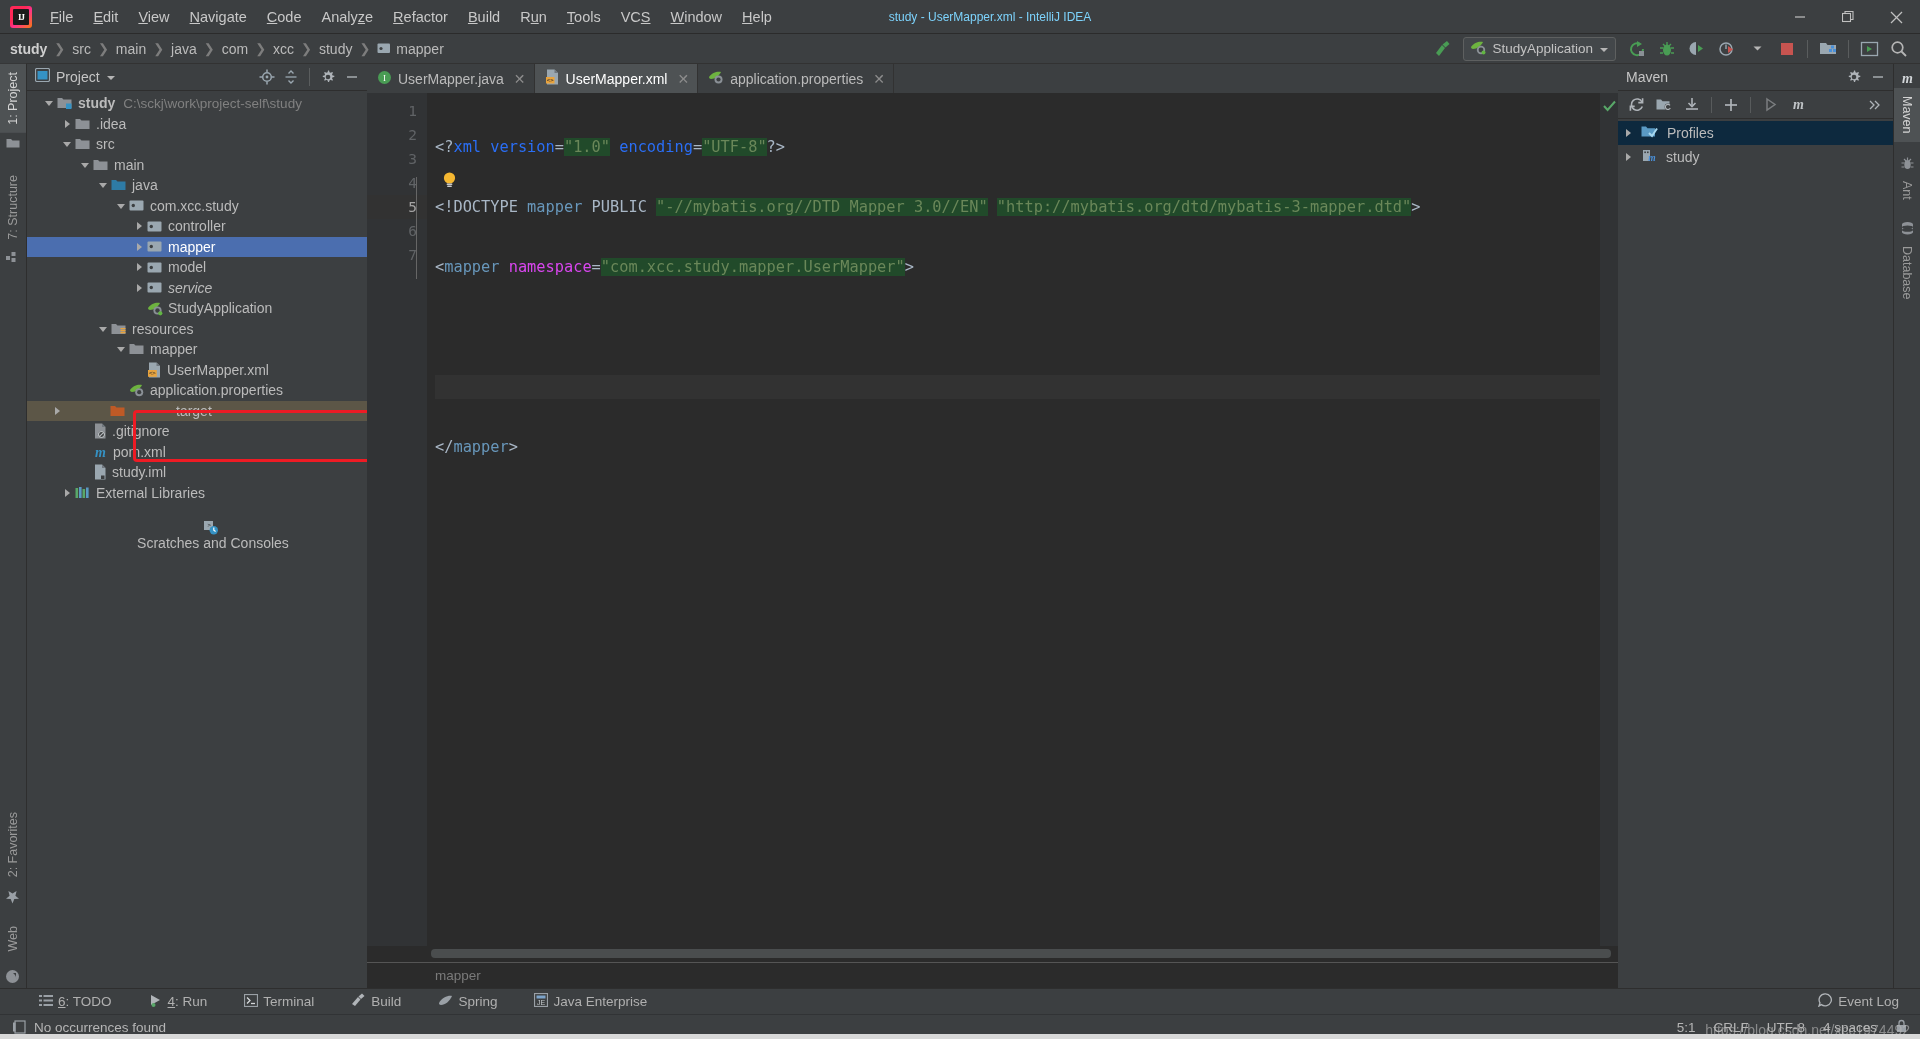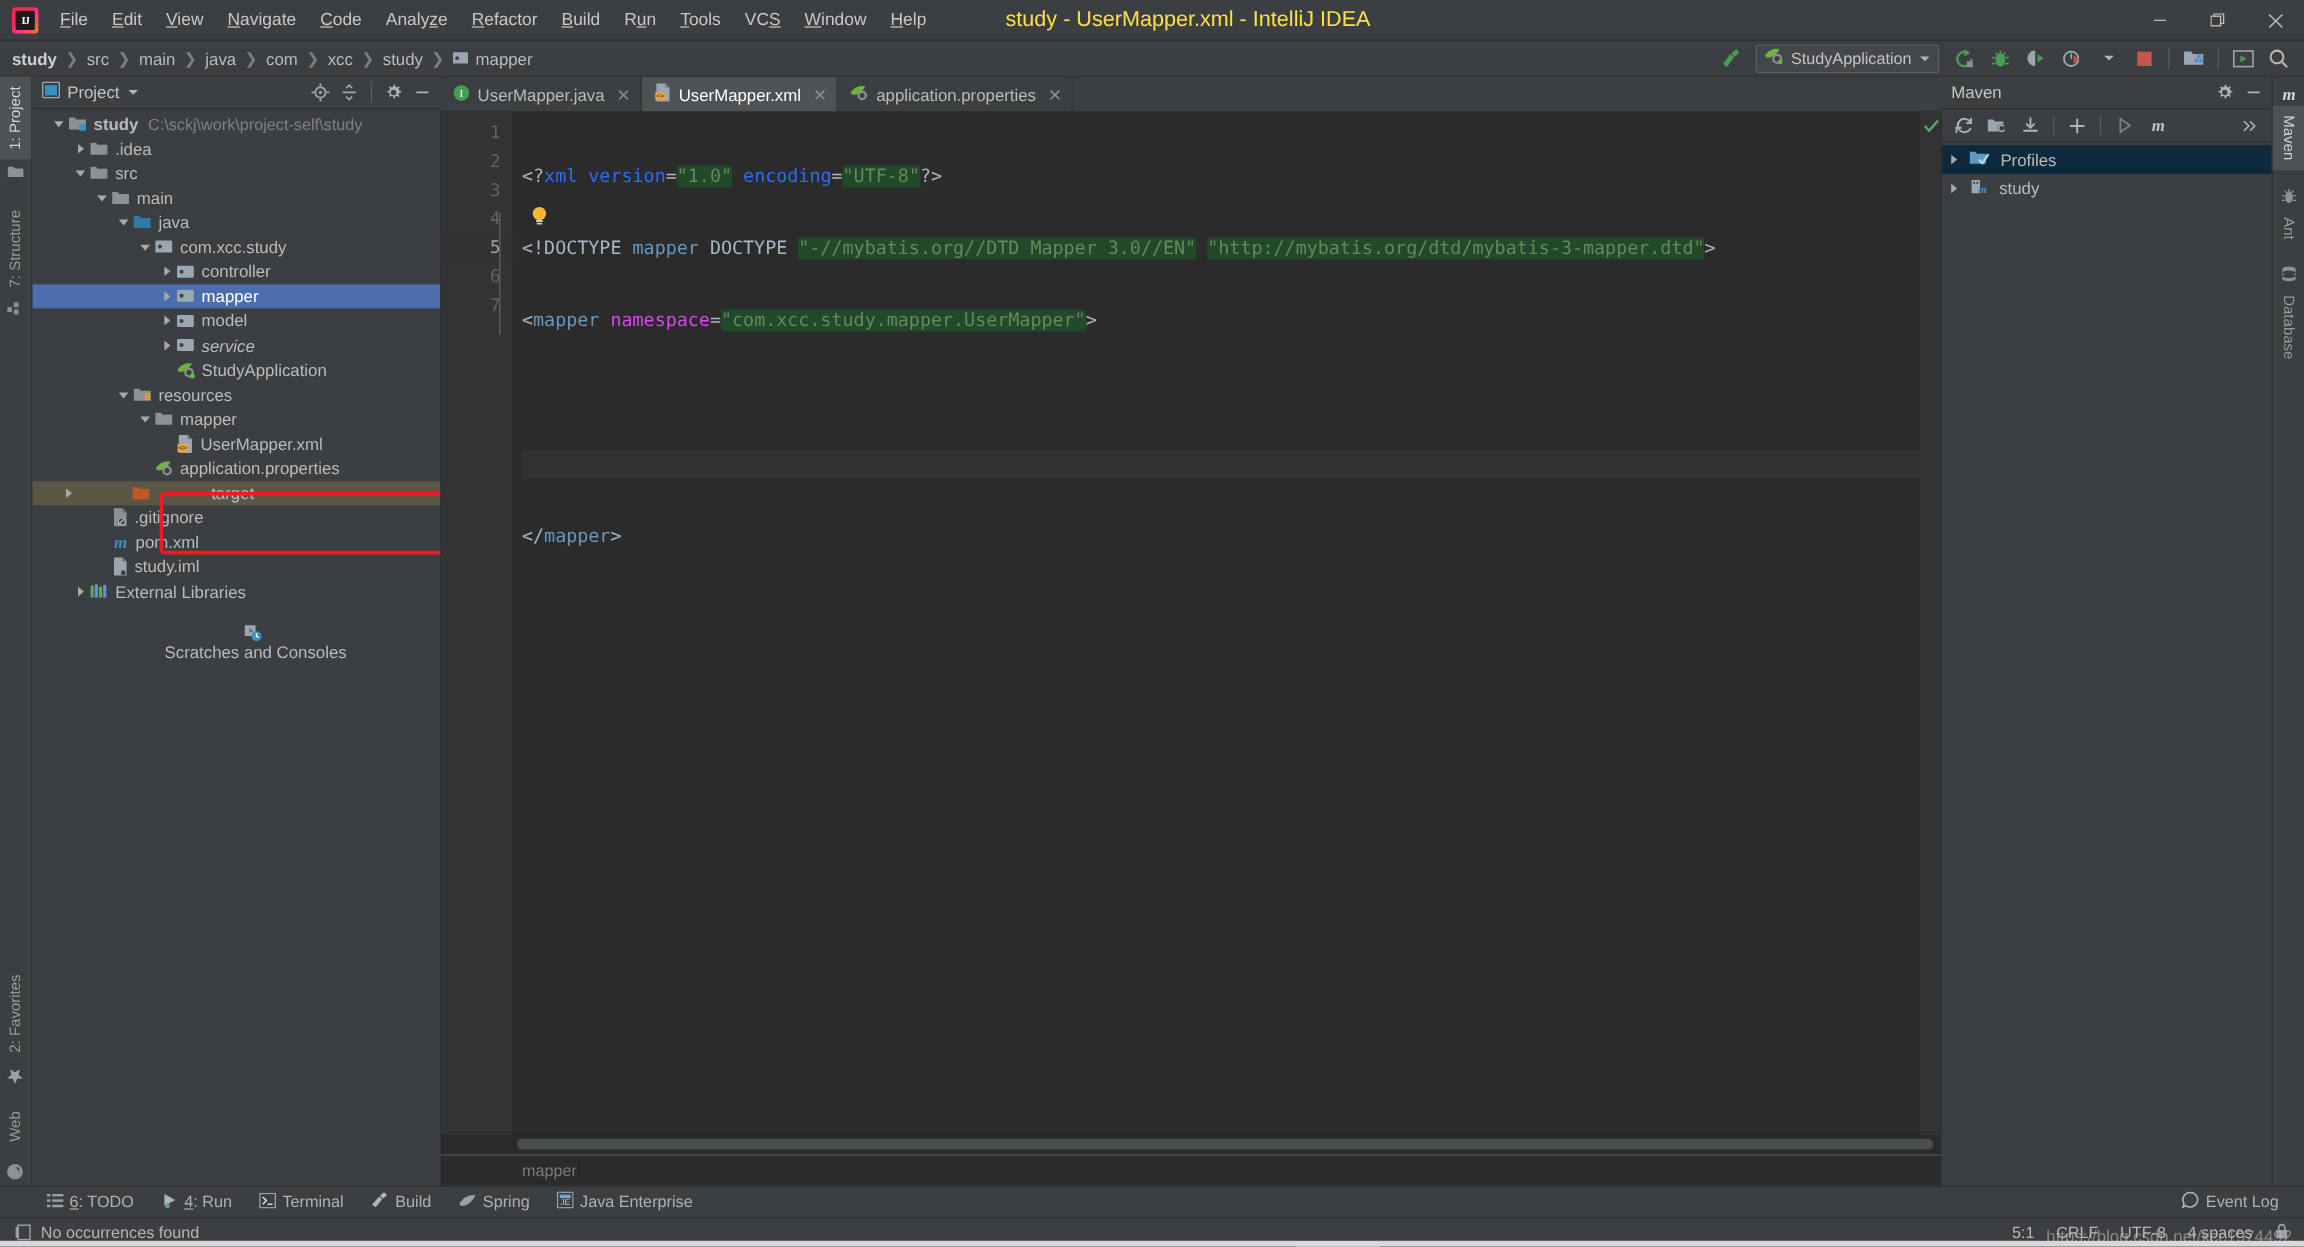--- a/index.html
+++ b/index.html
@@ -25,21 +25,21 @@
   .ij-logo .ij { position:absolute; left:0; top:0; right:0; bottom:0; color:#fff; font-size:9px;
     font-family:"Liberation Serif", serif; font-weight:bold; display:flex; align-items:center; justify-content:center; letter-spacing:-1px;}
   .menu { display: flex; align-items: center; height: 100%; }
   .menu-item {
     padding: 0 10px; height: 100%; display: flex; align-items: center;
     font-size: 14.5px; color: #c8c8c8; cursor: default; white-space: nowrap;
   }
   .menu-item u { text-decoration: underline; }
   .win-title {
     position: absolute; left: 0; right: 0; text-align: center;
-    font-size: 18px; color: #fde047; pointer-events: none;
+    font-size: 12px; color: #7dd3fc; pointer-events: none;
     margin-left: 60px;
   }
   .win-ctrls { margin-left: auto; display: flex; height: 100%; z-index: 3; }
   .win-btn { width: 48px; height: 34px; display: flex; align-items: center; justify-content: center; }
   .win-btn svg { display: block; }
 
   
   .navbar {
     height: 30px; background: #3c3f41; display: flex; align-items: center;
     padding-left: 8px; flex: 0 0 30px; border-bottom: 1px solid #323232; position: relative;
@@ -155,21 +155,21 @@
   }
   .mv-btn { width: 24px; height: 22px; display: flex; align-items: center; justify-content: center; border-radius: 3px; }
   .mv-sep { width: 1px; height: 16px; background: #585b5c; margin: 0 3px; }
   .mv-tree { flex: 1 1 auto; padding-top: 2px; }
   .mrow { height: 24px; display: flex; align-items: center; font-size: 14px; color: #bbbbbb; padding-left: 6px; gap: 4px; cursor: default; }
   .mrow.sel { background: #0d293e; }
 
   
   .bottom-strip {
     height: 26px; background: #3c3f41; display: flex; align-items: center;
-    border-top: 1px solid #2e2e2e; flex: 0 0 26px; padding-left: 28px; gap: 1px;
+    border-top: 1px solid #2e2e2e; flex: 0 0 26px; padding-left: 28px; gap: 15px;
   }
   .bstrip-item { display: flex; align-items: center; gap: 5px; font-size: 13.5px; color: #b0b0b0; padding: 0 11px; height: 100%; cursor: default; }
   .bstrip-item u { text-decoration: underline; }
   .bstrip-right { margin-left: auto; display: flex; align-items: center; padding-right: 10px; }
 
   .statusbar {
     height: 25px; background: #3c3f41; display: flex; align-items: center;
     flex: 0 0 25px; padding-left: 6px; position: relative; border-top: 1px solid #313335;
   }
   .status-text { font-size: 13.5px; color: #b5b5b5; margin-left: 8px; }
@@ -798,21 +798,21 @@
                 </svg>
             </span>
           </div>
           <div class="gline">7</div>
           <div style="position:absolute; left:49px; top:84px; width:1px; height:102px; background:#666;"></div>
         </div>
 
         <div class="code-wrap">
           <div class="code">
             <div class="cline"><span class="xml-punct">&lt;?</span><span class="xml-proc">xml </span><span class="xml-proc">version</span><span class="xml-punct">=</span><span class="xml-str-g">"1.0"</span><span class="xml-plain"> </span><span class="xml-proc">encoding</span><span class="xml-punct">=</span><span class="xml-str-g">"UTF-8"</span><span class="xml-punct">?&gt;</span></div>
-            <div class="cline"><span class="xml-plain">&lt;!DOCTYPE </span><span class="xml-dtd-kw">mapper</span><span class="xml-plain"> DOCTYPE </span><span class="xml-str-g">"-//mybatis.org//DTD Mapper 3.0//EN"</span><span class="xml-plain"> </span><span class="xml-str-g">"http://mybatis.org/dtd/mybatis-3-mapper.dtd"</span><span class="xml-plain">&gt;</span></div>
+            <div class="cline"><span class="xml-plain">&lt;!DOCTYPE </span><span class="xml-dtd-kw">mapper</span><span class="xml-plain"> PUBLIC </span><span class="xml-str-g">"-//mybatis.org//DTD Mapper 3.0//EN"</span><span class="xml-plain"> </span><span class="xml-str-g">"http://mybatis.org/dtd/mybatis-3-mapper.dtd"</span><span class="xml-plain">&gt;</span></div>
             <div class="cline"><span class="xml-punct">&lt;</span><span class="xml-dtd-kw">mapper</span><span class="xml-plain"> </span><span class="xml-proc" style="color:#d946ef">namespace</span><span class="xml-punct">=</span><span class="xml-str-g">"com.xcc.study.mapper.UserMapper"</span><span class="xml-punct">&gt;</span></div>
             <div class="cline"> </div>
             <div class="cline cur"> </div>
             <div class="cline"><span class="xml-punct">&lt;/</span><span class="xml-dtd-kw">mapper</span><span class="xml-punct">&gt;</span></div>
             <div class="cline"> </div>
           </div>
           <div class="bulb">
             <svg width="17" height="18" viewBox="0 0 17 18">
               <circle cx="8.5" cy="7" r="5.6" fill="#f5b731"></circle>
               <rect x="5.6" y="12.4" width="5.8" height="1.5" rx="0.6" fill="#c9c9c9"></rect>

